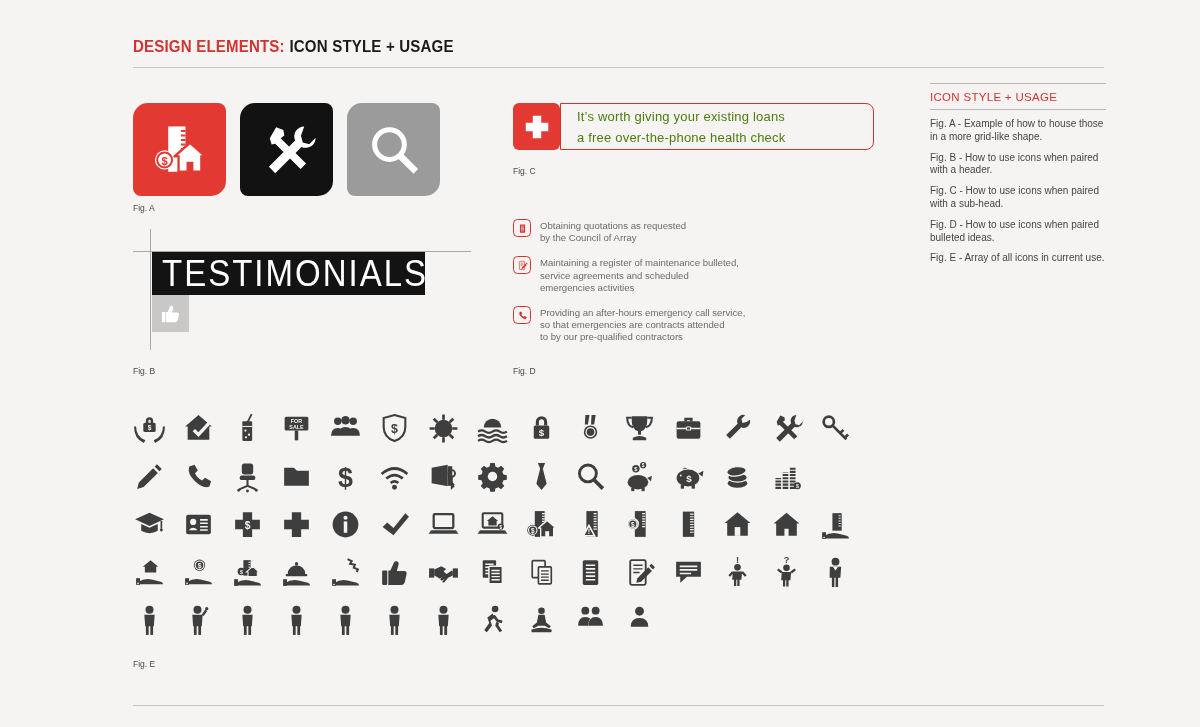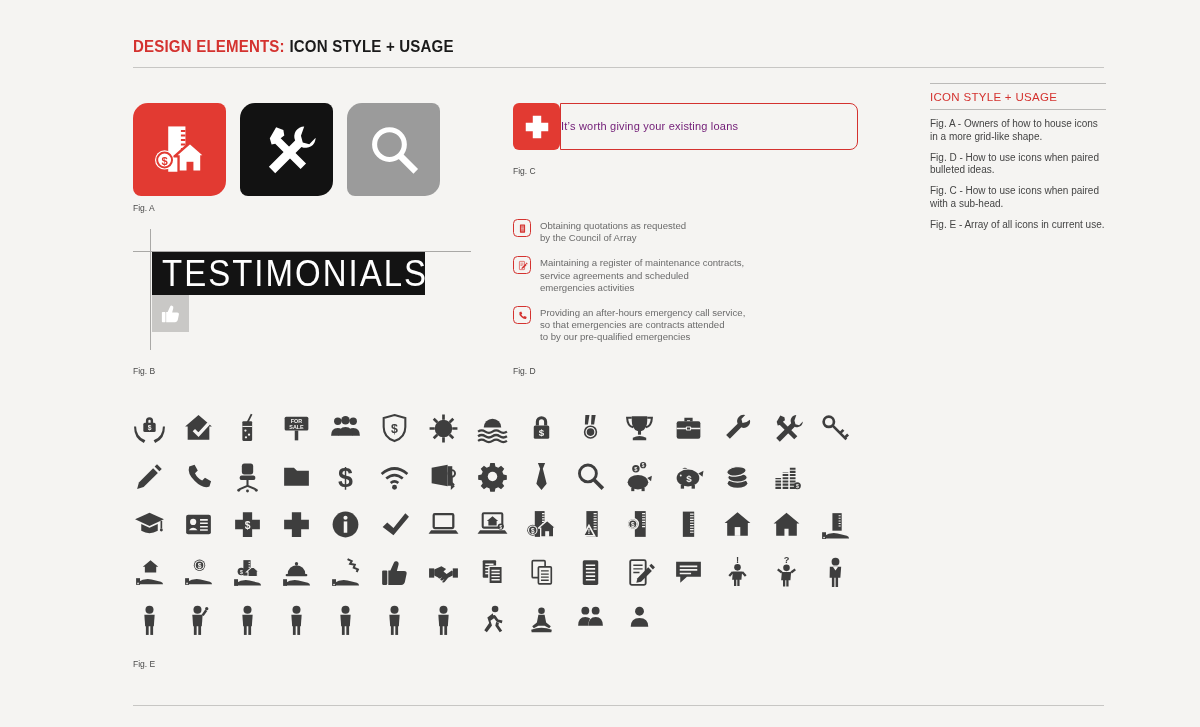--- a/index.html
+++ b/index.html
@@ -10,21 +10,21 @@
   #title .red{color:var(--red);} #title .black{color:#1a1a1a;margin-left:5px;}
   
   .figlabel{position:absolute;font-size:8.5px;color:#4a4a4a;}
   
   #figa{position:absolute;left:133px;top:103px;display:flex;gap:14px;}
   .tile{width:93px;height:93px;border-radius:15px 8px 15px 8px;display:flex;align-items:center;justify-content:center;color:#fff;}
   .tile svg{width:58px;height:58px;}
   
   #figc-ico{position:absolute;left:513px;top:103px;width:47px;height:47px;border-radius:6px;display:flex;align-items:center;justify-content:center;color:#fff;}
   #figc-ico svg{width:30px;height:30px;}
-  #figc-box{position:absolute;left:560px;top:103px;width:296px;height:45px;border:1px solid var(--red);border-radius:0 8px 8px 0;display:flex;flex-direction:column;justify-content:center;color:#701a75;font-size:11px;line-height:21px;letter-spacing:.2px;}
+  #figc-box{position:absolute;left:560px;top:103px;width:296px;height:45px;border:1px solid var(--red);border-radius:0 8px 8px 0;display:flex;flex-direction:column;justify-content:center;padding-left:16px;color:#4d7c0f;font-size:13px;line-height:21px;letter-spacing:.2px;}
   
   .guide{position:absolute;background:#a9a8a6;}
   #banner{position:absolute;left:152px;top:252px;width:273px;height:43px;background:#131313;color:#fff;display:flex;align-items:center;padding-left:10px;box-sizing:border-box;}
   #banner span{font-size:33px;font-weight:200;letter-spacing:2px;transform:scaleY(1.12);transform-origin:center;}
   #thumbbox{position:absolute;left:152px;top:295px;width:37px;height:37px;background:#c9c8c6;display:flex;align-items:center;justify-content:center;color:#fff;}
   #thumbbox svg{width:23px;height:23px;}
   
   #figd{position:absolute;left:513px;top:219px;display:flex;flex-direction:column;gap:12px;}
   .ditem{display:flex;gap:9px;}
   .dico{flex:0 0 auto;width:16px;height:16px;border:1.6px solid var(--red);border-radius:4.5px;color:var(--red);display:flex;align-items:center;justify-content:center;background:#f5f4f2;}
@@ -78,20 +78,21 @@
     </div>
   <div class="figlabel" style="left:133px;top:203px;">Fig. A</div>
 
   <div id="figc-ico" style="background: rgb(226, 58, 50); --bg: #e23a32;">
       <svg viewBox="0 0 32 32" fill="currentColor">
         <path d="M11.5 4h9v7.5H28v9h-7.5V28h-9v-7.5H4v-9h7.5z"></path>
       </svg>
     </div>
   <div id="figc-box">
     <div>It’s worth giving your existing loans</div>
+    <div>a free over-the-phone health check</div>
   </div>
   <div class="figlabel" style="left:513px;top:166px;">Fig. C</div>
 
   <div class="guide" style="left:150px;top:229px;width:1px;height:121px;"></div>
   <div class="guide" style="left:133px;top:251px;width:338px;height:1px;"></div>
   <div id="banner">
     <span>TESTIMONIALS</span>
   </div>
   <div id="thumbbox" style="--bg: #c9c8c6;">
       <svg viewBox="0 0 32 32" fill="currentColor">
@@ -117,46 +118,47 @@
       <div class="ditem">
         <span class="dico" style="--bg: #f5f4f2;">
           <svg viewBox="0 0 32 32" fill="currentColor">
             <rect x="7" y="4" width="15" height="24" rx="1.5" fill="var(--bg)" stroke="currentColor" stroke-width="1.8"></rect>
             <path d="M10 9h9M10 12.5h9M10 16h6" stroke="currentColor" stroke-width="1.4" fill="none"></path>
             <path d="M13 25.5l1-4L24.5 11l3.5 3.5L17.5 25l-4.5 1z"></path>
             <path d="M25.5 9.5l2-2 3.5 3.5-2 2z"></path>
           </svg>
         </span>
         <div class="dtext">
-          <div>Maintaining a register of maintenance contracts,</div>
+          <div>Maintaining a register of maintenance bulleted,</div>
           <div>service agreements and scheduled</div>
           <div>emergencies activities</div>
         </div>
       </div>
       <div class="ditem">
         <span class="dico" style="--bg: #f5f4f2;">
           <svg viewBox="0 0 32 32" fill="currentColor">
             <path d="M12.2 4.6L7 6.2q-2.3 6.5 5.4 14.2T26.6 25.8l1.6-5.2-5.9-3.4-2.7 2.7q-4.8-2.2-7-7l2.7-2.7z"></path>
           </svg>
         </span>
         <div class="dtext">
           <div>Providing an after-hours emergency call service,</div>
           <div>so that emergencies are contracts attended</div>
-          <div>to by our pre-qualified emergencies</div>
+          <div>to by our pre-qualified contractors</div>
         </div>
       </div>
     </div>
   <div class="figlabel" style="left:513px;top:366px;">Fig. D</div>
 
   <div id="sidebar">
     <div id="sb-heading">ICON STYLE + USAGE</div>
     <div id="sb-paras">
-        <p>Fig. A - Owners of how to house icons in a more grid-like shape.</p>
+        <p>Fig. A - Example of how to house those in a more grid-like shape.</p>
+        <p>Fig. B - How to use icons when paired with a header.</p>
+        <p>Fig. C - How to use icons when paired with a sub-head.</p>
         <p>Fig. D - How to use icons when paired bulleted ideas.</p>
-        <p>Fig. C - How to use icons when paired with a sub-head.</p>
         <p>Fig. E - Array of all icons in current use.</p>
       </div>
   </div>
 
   <div id="fige">
       <div class="erow">
         <div class="ecell" style="color: rgb(62, 62, 62);"><svg viewBox="0 0 32 32" fill="currentColor">
             <path d="M12.5 11V8.5a3.5 3.5 0 017 0V11h-2.4V8.5a1.1 1.1 0 00-2.2 0V11z"></path>
             <rect x="10" y="10.5" width="12" height="9" rx="1.5"></rect>
             <text x="16" y="17.6" font-size="6.5" font-weight="bold" fill="var(--bg)" text-anchor="middle">$</text>

